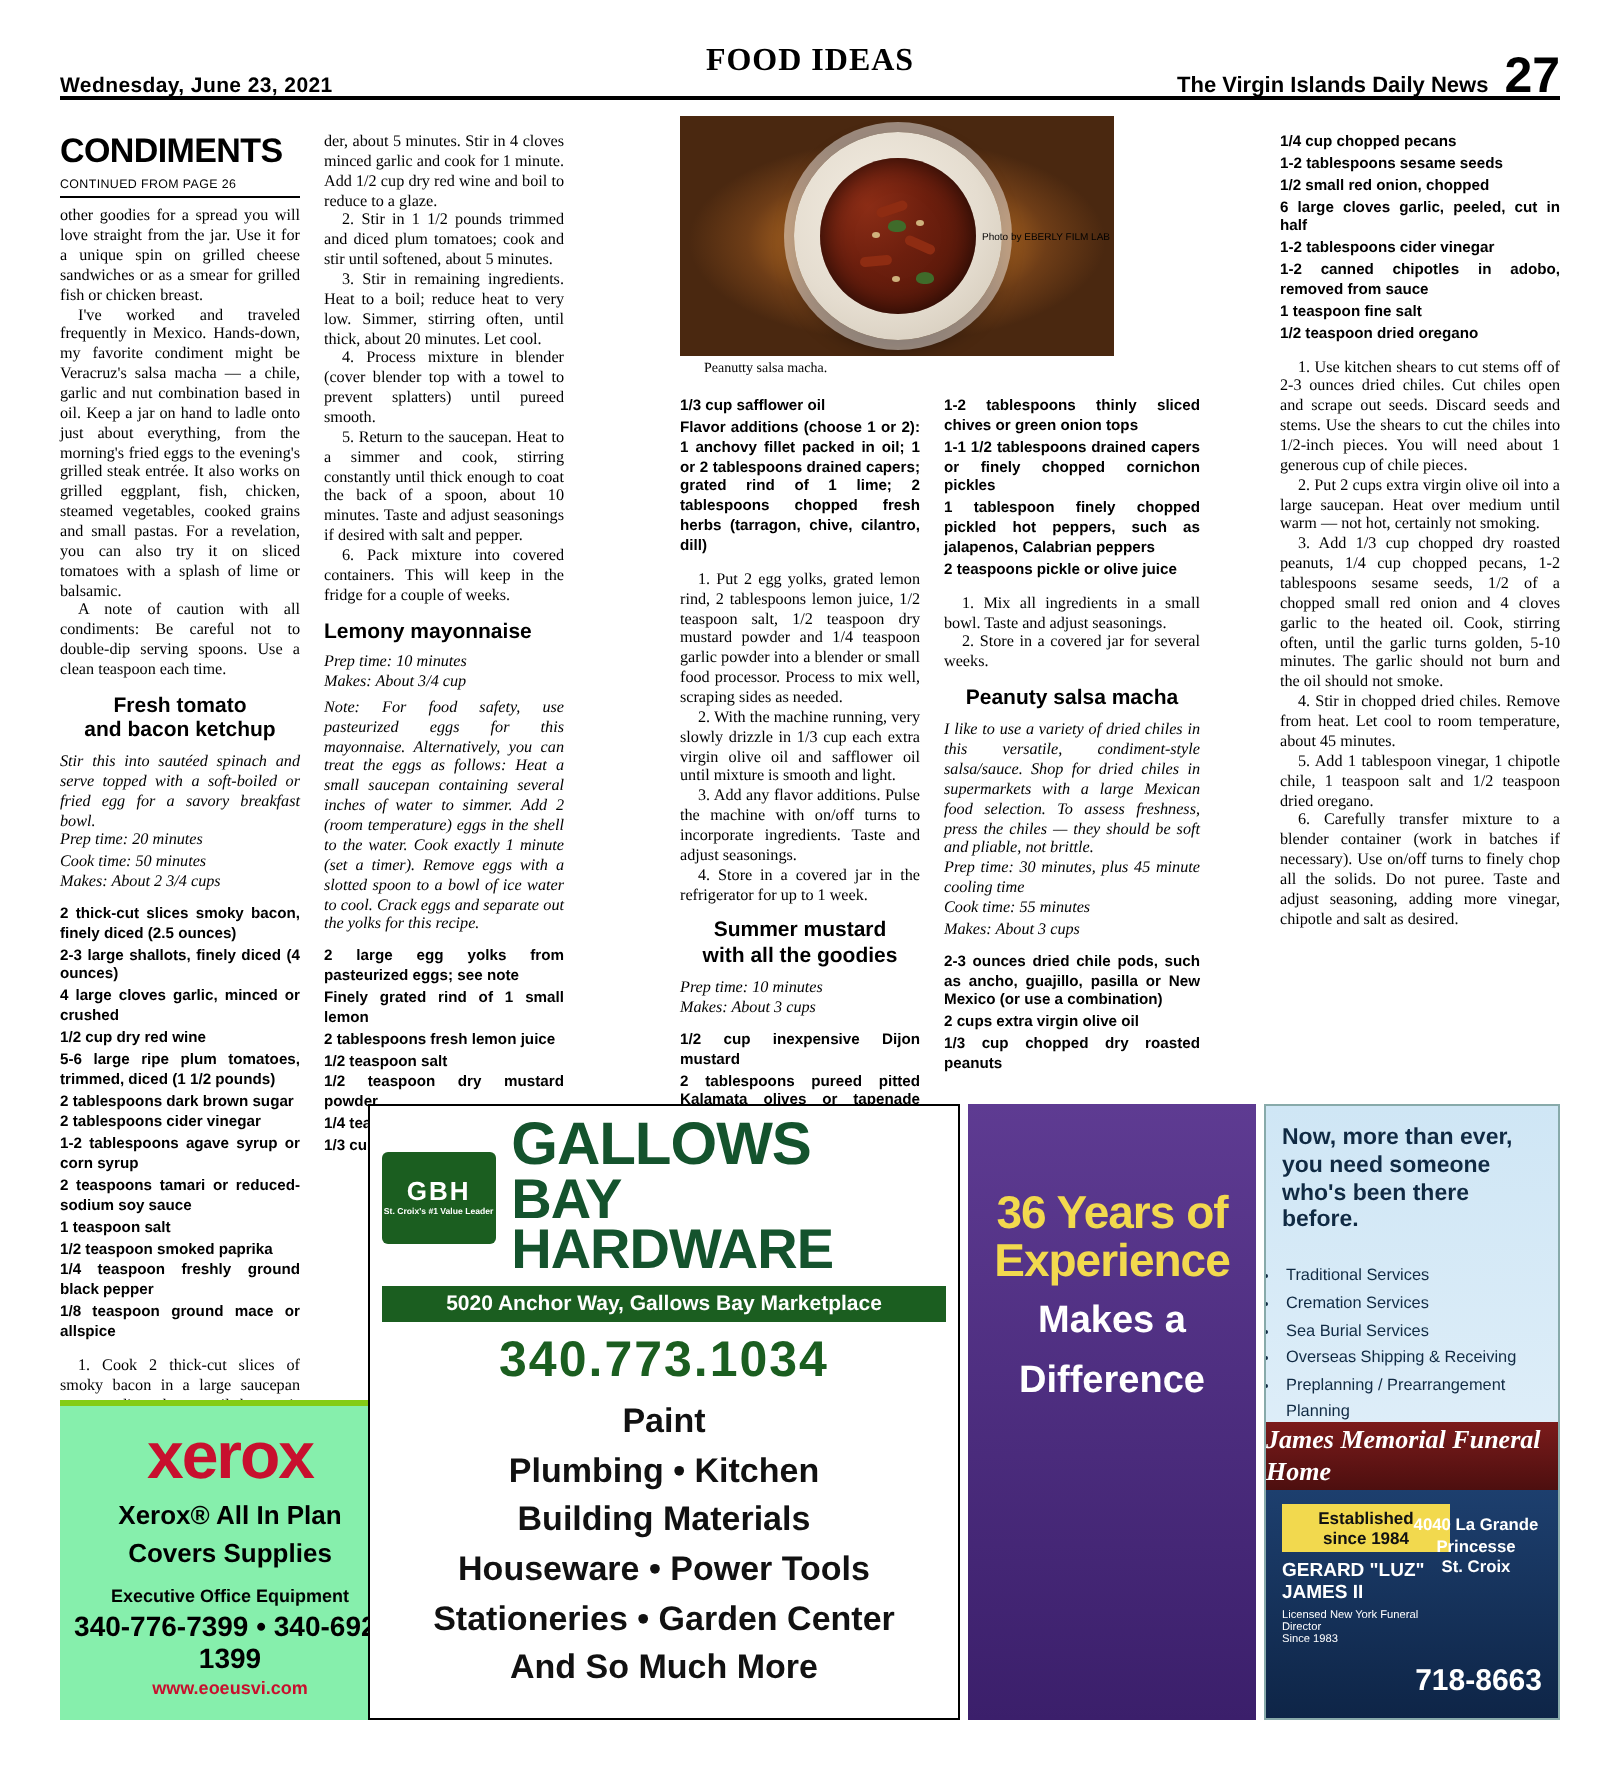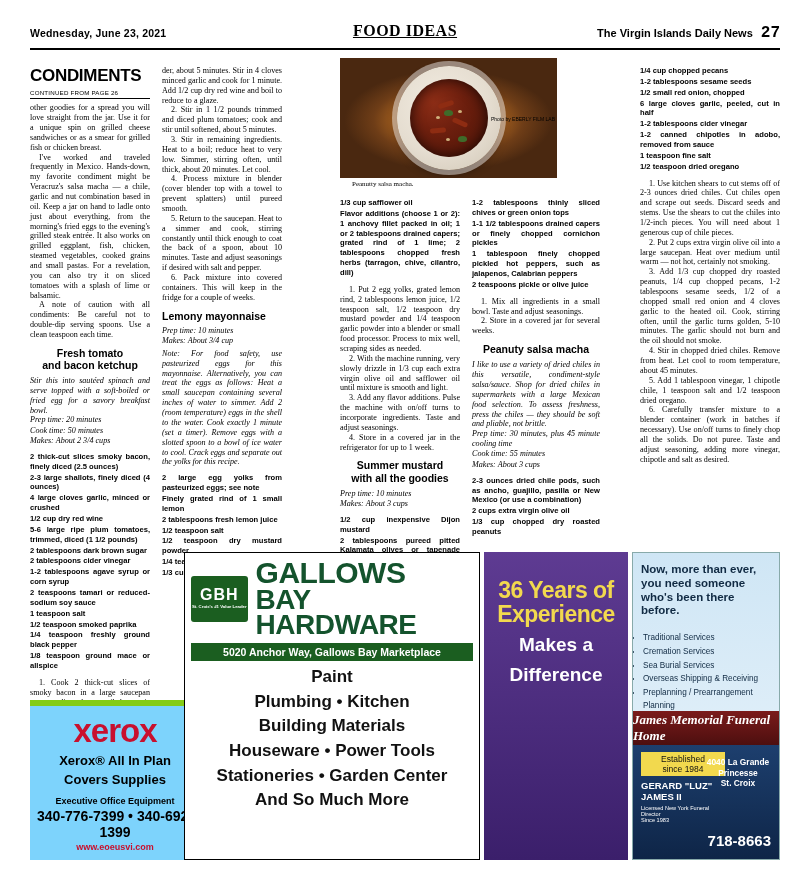--- a/index.html
+++ b/index.html
@@ -13,24 +13,24 @@
     overflow: hidden;
   }
   .page { position: relative; width: 810px; height: 678px; padding: 0; }
 
   
   .masthead {
     position: absolute; left: 30px; top: 24px; width: 750px; height: 26px;
     display: flex; align-items: baseline; justify-content: space-between;
   }
   .masthead .date { font-family: "Liberation Sans", sans-serif; font-weight: bold; font-size: 10.5px; letter-spacing: .2px; }
-  .masthead .section { font-family: "Liberation Serif", serif; font-weight: bold; font-size: 16px; letter-spacing: .5px; position:absolute; left:50%; transform:translateX(-50%); top:-2px;text-decoration:underline; }
+  .masthead .section { font-family: "Liberation Serif", serif; font-weight: bold; font-size: 16px; letter-spacing: .5px; position:absolute; left:50%; transform:translateX(-50%); top:-2px; }
   .masthead .right { display:flex; align-items: baseline; gap: 8px; }
   .masthead .paper { font-family: "Liberation Sans", sans-serif; font-weight: bold; font-size: 11px; }
-  .masthead .pageno { font-family: Liberation Mono, monospace; font-weight: bold; font-size: 16px; }
+  .masthead .pageno { font-family: Liberation Sans, sans-serif; font-weight: bold; font-size: 25px; }
   .rule {
     position: absolute; left: 30px; top: 48px; width: 750px; height: 2px; background: #000;
   }
 
   
   .col { position: absolute; font-size: 8.1px; line-height: 1.22; text-align: justify; }
   .col p { margin: 0 0 0 0; text-indent: 9px; }
   .col p.noind { text-indent: 0; }
 
   .headline {
@@ -106,21 +106,21 @@
     position: absolute; right: 2px; top: 58px;
     font-size: 5px; font-family: "Liberation Sans", sans-serif;
   }
 
   
   .ad { position: absolute; overflow: hidden; }
 
   
   .ad-xerox {
     left: 30px; top: 700px; width: 170px; height: 160px;
-    background: #7dd3fc; border-top: 6px solid #84cc16;
+    background: #86efac; border-top: 3px solid #84cc16;
   }
   .xerox-logo {
     font-family: "Liberation Sans", sans-serif; font-weight: bold;
     font-size: 33px; color: #c8102e; letter-spacing: -1px;
     text-align: center; margin-top: 6px;
   }
   .xerox-line { text-align:center; font-family:"Liberation Sans", sans-serif; font-weight:bold; font-size: 13px; line-height:1.15; margin-top: 4px;}
   .xerox-sub { text-align:center; font-family:"Liberation Sans", sans-serif; font-weight:bold; font-size: 9px; margin-top: 8px;}
   .xerox-phone { text-align:center; font-family:"Liberation Sans", sans-serif; font-weight:bold; font-size: 14px; margin-top: 2px;}
   .xerox-url { text-align:center; font-family:"Liberation Sans", sans-serif; font-weight:bold; font-size: 9px; color:#c8102e; margin-top: 2px;}
@@ -130,21 +130,21 @@
     left: 184px; top: 552px; width: 296px; height: 308px;
     background: #fff; border: 1px solid #000;
   }
   .gbh-top { display:flex; align-items:center; padding: 6px 6px 0 6px; }
   .gbh-badge {
     width: 58px; height: 46px; background:#1b5e20; color:#fff;
     font-family:"Liberation Sans", sans-serif; font-weight:bold;
     display:flex; flex-direction:column; align-items:center; justify-content:center;
     border-radius: 3px; line-height:1;
   }
-  .gbh-badge .letters { font-size: 16px; letter-spacing: 1px; }
+  .gbh-badge .letters { font-size: 13px; letter-spacing: 1px; }
   .gbh-badge .tag { font-size: 4.3px; margin-top: 2px; }
   .gbh-name {
     font-family:"Liberation Sans", sans-serif; font-weight:bold;
     color:#14532d; font-size: 30px; line-height:.92; margin-left: 8px;
     letter-spacing:-.5px;
   }
   .gbh-name .sm { font-size: 28px; display:block; }
   .gbh-addr {
     background:#1b5e20; color:#fff; font-family:"Liberation Sans", sans-serif;
     font-weight:bold; font-size: 10.5px; text-align:center; padding: 3px 0; margin: 5px 6px 0 6px;
@@ -159,21 +159,21 @@
   }
 
   
   .ad-36 {
     left: 484px; top: 552px; width: 144px; height: 308px;
     background: linear-gradient(#5e3b92, #3b1f6b);
     color:#fff;
   }
   .ad-36 .big {
     font-family:"Liberation Sans", sans-serif; font-weight:bold;
-    text-align:center; font-size: 23px; line-height:1.05; padding-top: 26px;
+    text-align:center; font-size: 23px; line-height:1.05; padding-top: 42px;
     color:#f2d94e; letter-spacing:-.5px;
   }
   .ad-36 .mid {
     font-family:"Liberation Sans", sans-serif; font-weight:bold;
     text-align:center; font-size: 19px; line-height:1.15; margin-top: 8px; color:#fff;
   }
 
   
   .ad-fun {
     left: 632px; top: 552px; width: 148px; height: 308px;
@@ -190,21 +190,21 @@
     position:absolute; left:0; right:0; top: 158px; height: 34px;
     background: linear-gradient(#7b1b1b, #4d0f0f);
     color:#fff; display:flex; align-items:center; justify-content:center;
     font-family:"Liberation Serif", serif; font-size: 13px; font-weight: bold; font-style: italic;
   }
   .fun-bottom {
     position:absolute; left:0; right:0; top: 192px; bottom:0;
     background: linear-gradient(#1d3f6e, #0e2547); color:#fff;
     font-family:"Liberation Sans", sans-serif; text-align:center;
   }
-  .fun-est { background:#f2d94e; color:#111; font-weight:normal; font-size: 8.5px; margin: 7px 8px 0 8px; padding: 2px 16px; }
+  .fun-est { background:#f2d94e; color:#111; font-weight:bold; font-size: 8.5px; margin: 7px 8px 0 8px; padding: 2px 16px; }
   .fun-name { font-weight:bold; font-size: 9.5px; margin-top: 4px; }
   .fun-lic { font-size: 5.6px; margin-top: 3px; }
   .fun-since { font-size: 5.6px; }
   .fun-addr { position:absolute; right: 8px; top: 12px; width: 66px; font-weight:bold; font-size: 8.4px; line-height:1.25; }
   .fun-tel { position:absolute; right: 8px; bottom: 10px; font-weight:bold; font-size: 15px; }
 </style>
 </head>
 <body>
 
 <div class="page">
@@ -373,20 +373,21 @@
       <div class="gbh-badge">
         <div class="letters">GBH</div>
         <div class="tag">St. Croix's #1 Value Leader</div>
       </div>
       <div class="gbh-name">
         <span>GALLOWS</span>
         <span class="sm">BAY HARDWARE</span>
       </div>
     </div>
     <div class="gbh-addr">5020 Anchor Way, Gallows Bay Marketplace</div>
+    <div class="gbh-phone">340.773.1034</div>
     <div class="gbh-list">
       <div>Paint</div>
       <div>Plumbing • Kitchen</div>
       <div>Building Materials</div>
       <div>Houseware • Power Tools</div>
       <div>Stationeries • Garden Center</div>
       <div>And So Much More</div>
     </div>
   </div>
 

